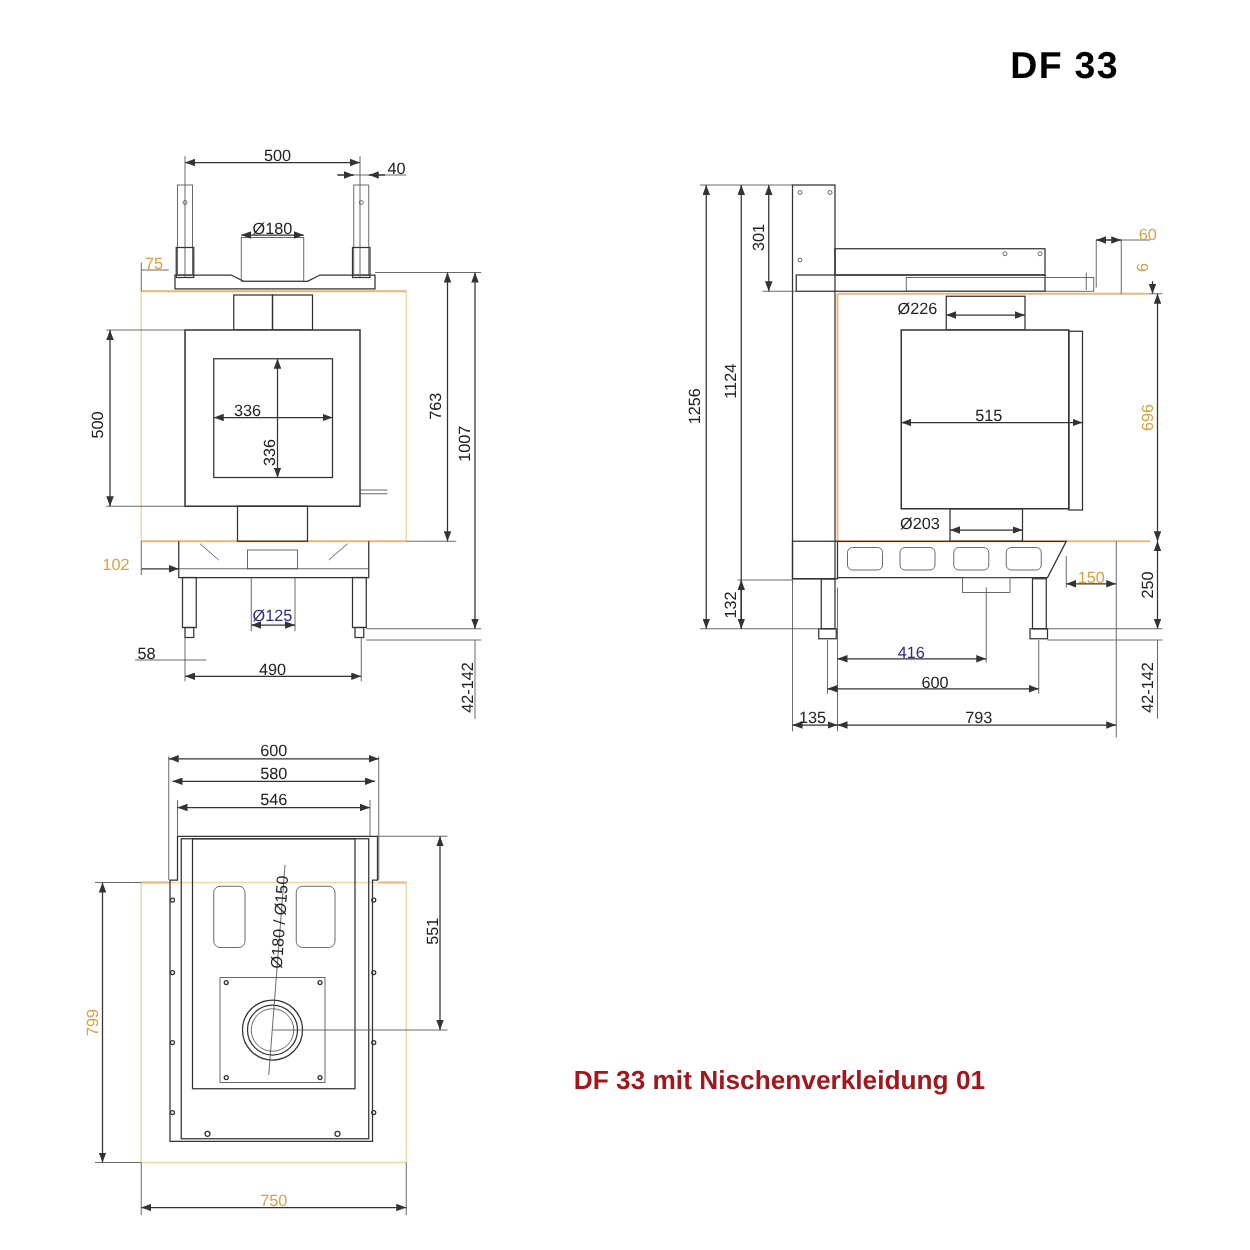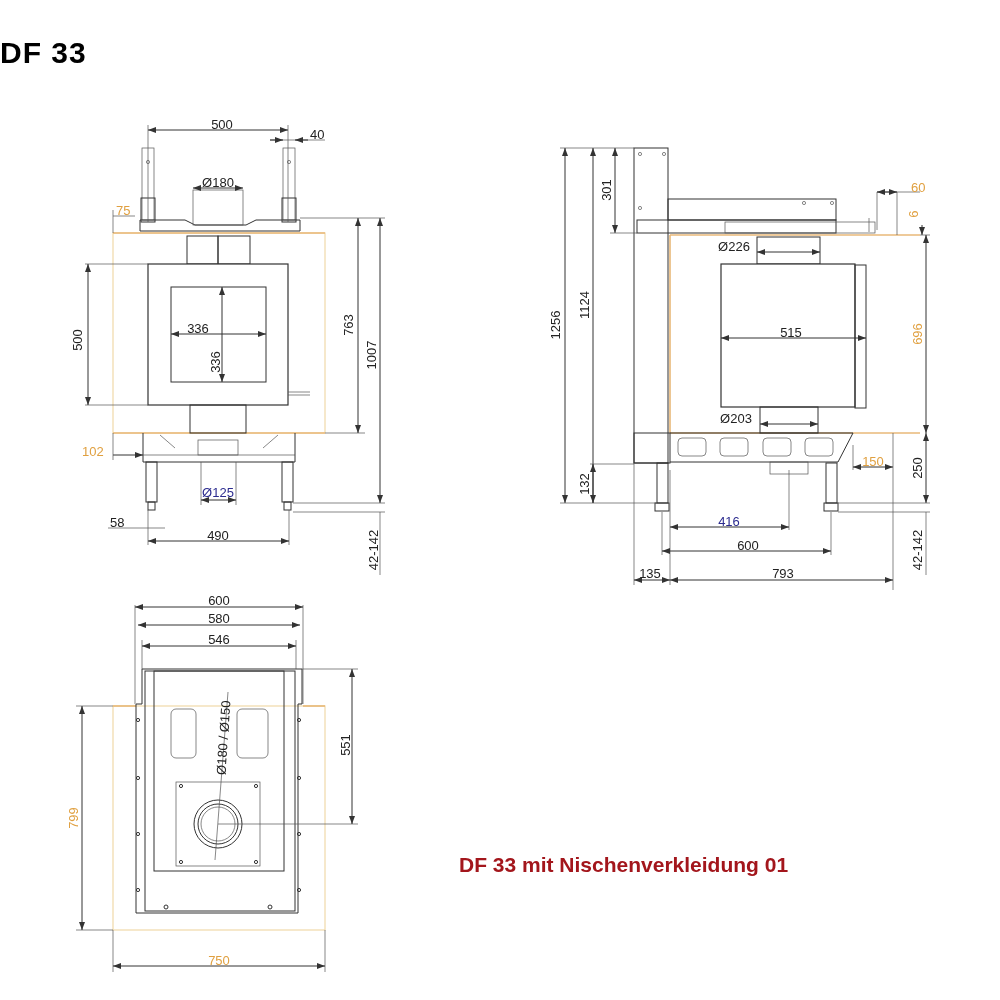--- a/index.html
+++ b/index.html
@@ -1,17 +1,17 @@
 <!DOCTYPE html>
 <html><head>
 <meta charset="utf-8">
 <style>
   html, body { margin:0; padding:0; background:#ffffff; }
   body { width:1000px; height:1000px; position:relative; overflow:hidden; font-family:"Liberation Sans", sans-serif; }
-  #title { position:absolute; left:0; top:36px; width:895px; text-align:left; font-weight:bold; font-size:30px; color:#000; letter-spacing:1px; }
+  #title { position:absolute; left:0; top:36px; width:895px; text-align:right; font-weight:bold; font-size:30px; color:#000; letter-spacing:1px; }
   #subtitle { position:absolute; left:459px; top:853px; font-weight:bold; font-size:21px; color:#a3161c;text-align:right; }
   svg { position:absolute; left:0; top:0; }
   .dim { font-family:"Liberation Sans", sans-serif; font-size:13px; fill:#222; }
   .dim-orange { fill:#e0a040; }
   .dim-blue { fill:#2b2b8f; }
   .ln { stroke:#333; stroke-width:1; fill:none; }
   .thin { stroke:#555; stroke-width:0.7; fill:none; }
   .niche { stroke:#f0d9a8; stroke-width:1.2; fill:none; }
   .niche-top { stroke:#e8b878; stroke-width:1.6; fill:none; }
   .boxfill { fill:#fff; stroke:#333; stroke-width:1.2; }

